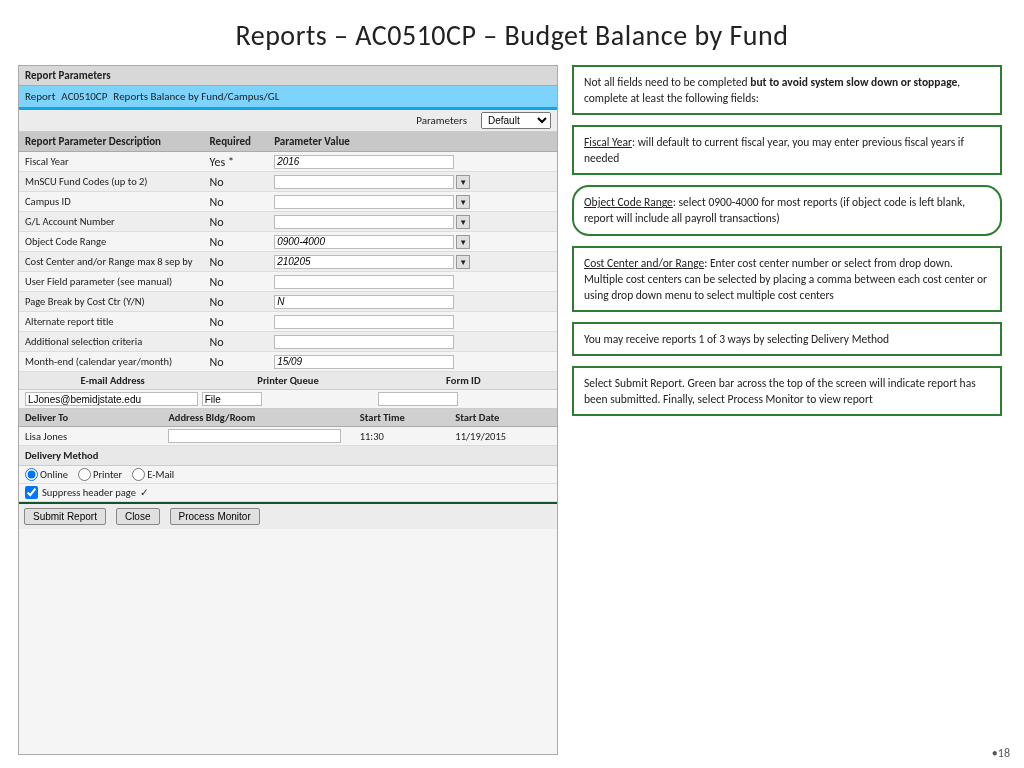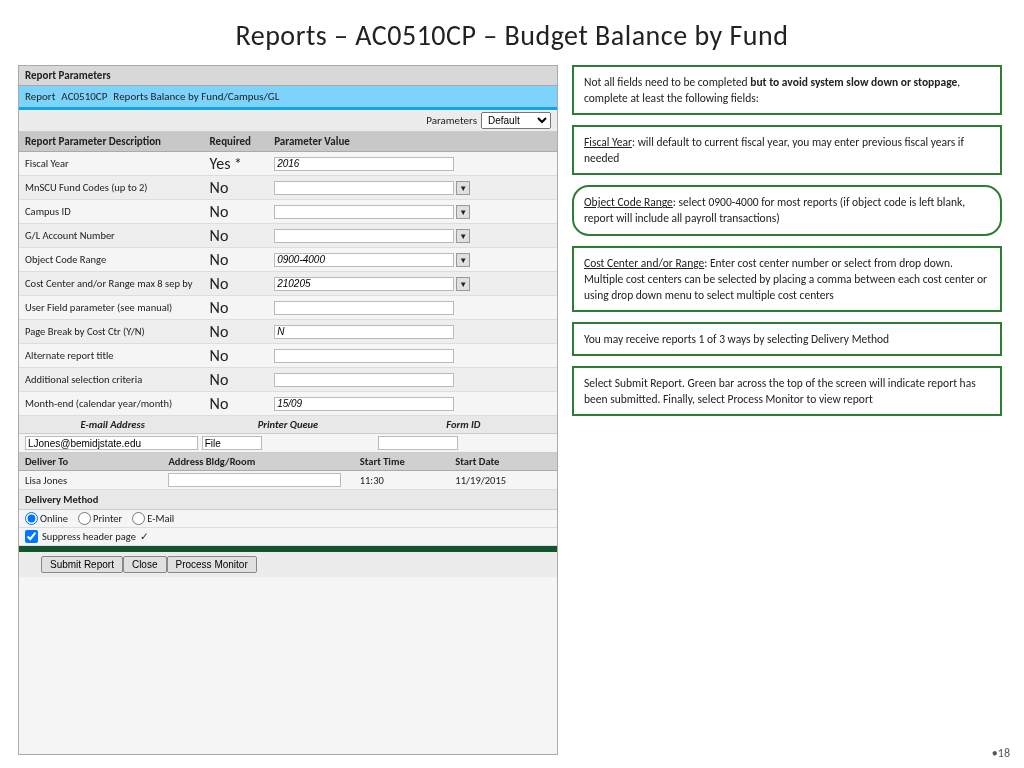--- a/index.html
+++ b/index.html
@@ -61,21 +61,21 @@
     .report-title-row span { margin-right: 6px; }
 
     .params-label-row {
       display: flex;
       align-items: center;
       justify-content: flex-end;
       padding: 2px 6px;
       font-size: 11px;
       background: #ececec;
       border-bottom: 1px solid #ccc;
-      gap: 4px;
+      gap: 14px;
     }
 
     .params-label-row .params-label { font-size: 11px; }
     .params-label-row select {
       font-size: 10px;
       padding: 1px 2px;
       width: 70px;
     }
 
     .table-header {
@@ -93,21 +93,21 @@
     .param-row {
       display: flex;
       align-items: center;
       border-bottom: 1px solid #ddd;
       padding: 2px 6px;
       background: #f5f5f5;
       min-height: 20px;
     }
     .param-row:nth-child(even) { background: #eeeeee; }
     .param-desc { flex: 2; font-size: 10.5px; }
-    .param-req { flex: 0.7; font-size: 16px; }
+    .param-req { flex: 0.7; font-size: 12px; }
     .param-val { flex: 3; display: flex; align-items: center; gap: 2px; }
     .param-val input[type="text"] {
       width: 180px;
       height: 14px;
       font-size: 10px;
       border: 1px solid #bbb;
       background: #fff;
       padding: 0 2px;
       font-style: italic;
     }
@@ -123,21 +123,21 @@
       cursor: pointer;
     }
 
     .email-section {
       display: flex;
       align-items: center;
       border-bottom: 1px solid #ccc;
       background: #e8e8e8;
       padding: 2px 6px;
     }
-    .email-col { flex: 1; text-align: center; font-size: 10.5px; font-weight: bold; font-style: italic; }
+    .email-col { flex: 1; text-align: center; font-size: 10.5px; font-weight: bold; }
 
     .email-values {
       display: flex;
       padding: 2px 6px;
       border-bottom: 1px solid #ccc;
       background: #f5f5f5;
       gap: 4px;
     }
     .email-val-col { flex: 1; }
     .email-val-col input[type="text"] {
@@ -206,25 +206,25 @@
       padding: 2px 6px;
       font-size: 10.5px;
       background: #f5f5f5;
       border-bottom: 1px solid #ddd;
       display: flex;
       align-items: center;
       gap: 4px;
     }
 
     .action-buttons {
-      padding: 4px 22px;
-      display: flex;
-      gap: 0;
+      padding: 4px 5px;
+      display: flex;
+      gap: 10px;
       background: #ececec;
-      border-top: 6px solid #14532d;
+      border-top: 2px solid #14532d;
     }
     .action-buttons button {
       font-size: 10px;
       padding: 2px 8px;
       border: 1px solid #888;
       background: #e0e0e0;
       cursor: pointer;
       border-radius: 2px;
     }
 

